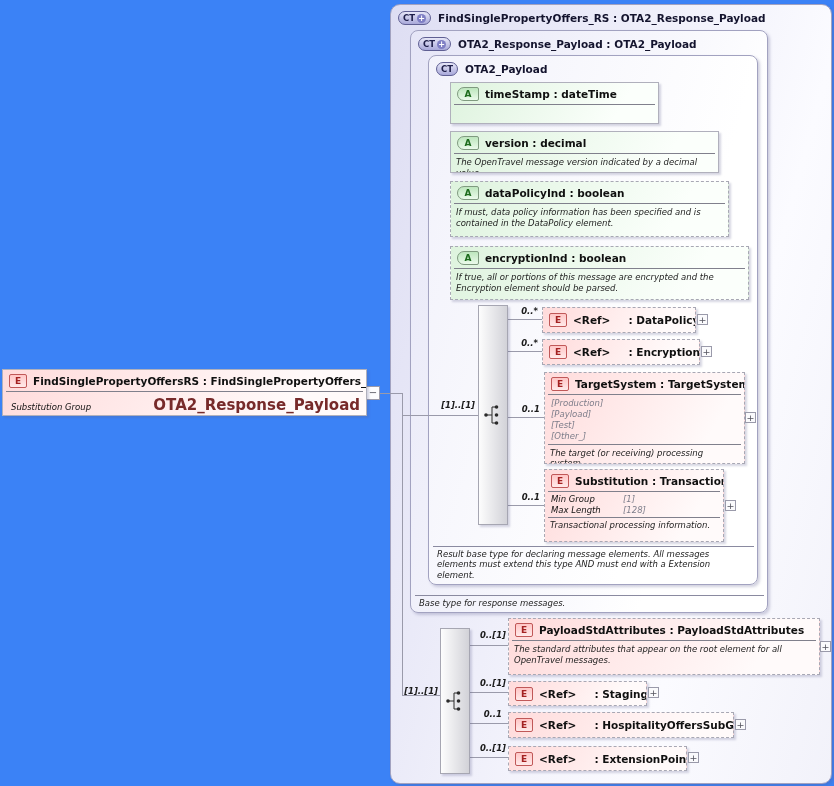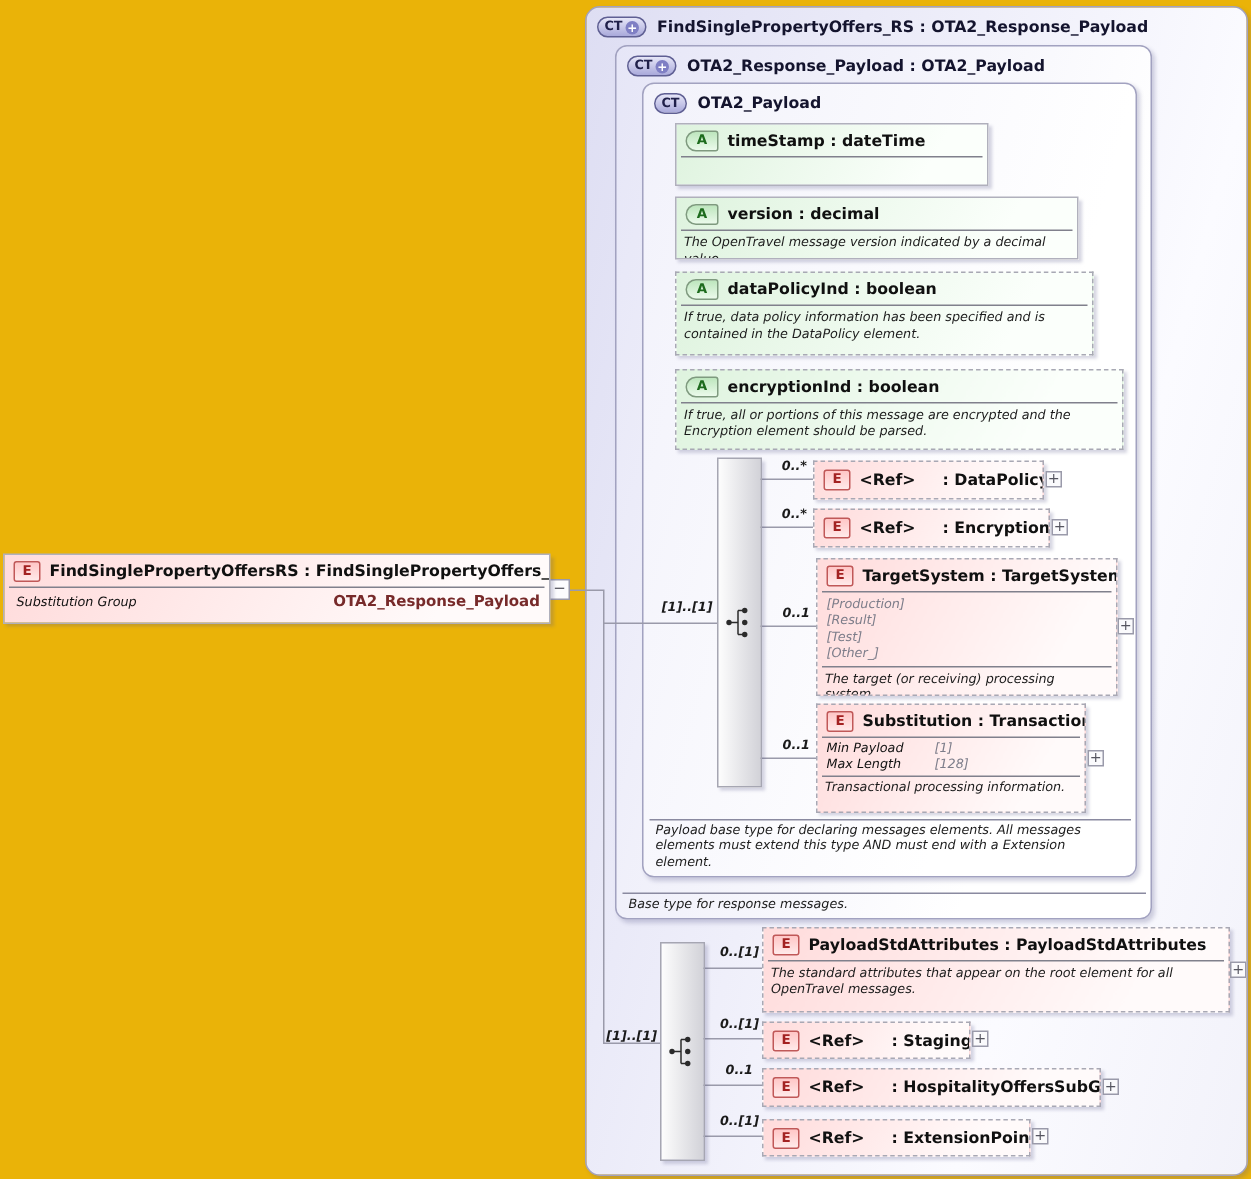--- a/index.html
+++ b/index.html
@@ -1,16 +1,16 @@
 <!DOCTYPE html>
 <html><head>
 <meta charset="utf-8">
 <style>
   html,body{margin:0;padding:0;background:#ffffff;}
-  #stage{position:relative;width:834px;height:786px;background:#eab308;overflow:hidden;
+  #stage{position:relative;width:834px;height:786px;background:#3b82f6;overflow:hidden;
          font-family:"DejaVu Sans",sans-serif;}
   .abs{position:absolute;}
   
   .ctbox{border:1px solid #a2a2c0;border-radius:10px;box-shadow:2px 2px 3px rgba(90,90,140,.28);}
   .ct-outer{background:linear-gradient(105deg,#dedef3,#fbfbff 70%,#f2f2fa);}
   .ct-mid{background:linear-gradient(105deg,#e6e6f7,#ffffff 75%);border-radius:8px;}
   .ct-inner{background:linear-gradient(105deg,#f2f2fb,#ffffff 70%);border-radius:8px;}
   .ct-title{display:flex;align-items:center;gap:7px;font-weight:bold;font-size:10.5px;
             color:#14142e;padding:6px 0 0 7px;}
   .bct{display:inline-flex;align-items:center;gap:2px;padding:1px 4px;border:1px solid #5f5f93;
@@ -29,21 +29,21 @@
        font-size:10.5px;color:#101010;white-space:nowrap;}
   .typ{margin-left:12px;}
   .sep{border-top:1px solid #80808c;margin:0 3px;}
   .desc{font-style:italic;font-size:8.5px;color:#1c1c1c;padding:3px 5px 2px 5px;line-height:1.25;}
   .facets{display:flex;font-size:8.5px;padding:3px 6px 2px 6px;line-height:1.28;}
   .facet-label{font-style:italic;color:#111;width:72px;flex:0 0 auto;}
   .facet-vals{color:#7d7d8a;}
   .facet-vals div{white-space:nowrap;font-style:italic;}
   .sub{display:flex;gap:16px;padding:4px 6px 2px 8px;font-size:8.5px;align-items:baseline;justify-content:space-between;}
   .sub-label{font-style:italic;color:#111;}
-  .sub-value{font-weight:bold;color:#772a2a;font-size:10px;}
+  .sub-value{font-weight:bold;color:#772a2a;font-size:15px;}
   
   .be{flex:0 0 auto;width:16px;height:12px;border:1px solid #c05858;border-radius:2px;
       background:linear-gradient(180deg,#ffc6c6,#ffeaea);color:#a32222;font-size:9px;
       font-weight:bold;line-height:12px;text-align:center;}
   .ba{flex:0 0 auto;width:20px;height:12px;border:1px solid #7f9a7f;border-radius:7px 2px 2px 7px;
       background:linear-gradient(180deg,#bde6bd,#ebfaeb);color:#1d6b1d;font-size:9px;
       font-weight:bold;line-height:12px;text-align:center;}
   
   .hline{height:1px;background:#9a9aaa;}
   .vline{width:1px;background:#9a9aaa;}
@@ -83,21 +83,21 @@
     <div class="ctfoot">Base type for response messages.</div>
   </div>
 
   <div class="abs ctbox ct-inner" style="left:428px;top:55px;width:328px;height:528px;">
     <div class="ct-title">
       <span class="bct">
         <span>CT</span>
       </span>
       <span>OTA2_Payload</span>
     </div>
-    <div class="ctfoot">Payload base type for declaring messages elements. All messages elements must extend this type AND must end with a Extension element.</div>
+    <div class="ctfoot">Result base type for declaring message elements. All messages elements must extend this type AND must end with a Extension element.</div>
   </div>
 
   <div class="abs hline" style="left:366px;top:393px;width:36px;"></div>
   <div class="abs vline" style="left:402px;top:393px;height:303px;"></div>
   <div class="abs hline" style="left:402px;top:415px;width:76px;"></div>
   <div class="abs hline" style="left:402px;top:695px;width:38px;"></div>
   <div class="abs hline" style="left:506px;top:319px;width:36px;"></div>
   <div class="abs hline" style="left:506px;top:351px;width:36px;"></div>
   <div class="abs hline" style="left:506px;top:417px;width:38px;"></div>
   <div class="abs hline" style="left:506px;top:505px;width:38px;"></div>
@@ -136,21 +136,21 @@
     <div class="sep"></div>
     <div class="desc">The OpenTravel message version indicated by a decimal value.</div>
   </div>
 
   <div class="abs node green dashed" style="left:450px;top:181px;width:277px;height:54px;">
     <div class="hdr">
         <span class="ba">A</span>
       <span>dataPolicyInd : boolean</span>
       </div>
     <div class="sep"></div>
-    <div class="desc">If true, data policy information has been specified and is contained in the DataPolicy element.</div>
+    <div class="desc">If must, data policy information has been specified and is contained in the DataPolicy element.</div>
   </div>
 
   <div class="abs node green dashed" style="left:450px;top:246px;width:297px;height:52px;">
     <div class="hdr">
         <span class="ba">A</span>
       <span>encryptionInd : boolean</span>
       </div>
     <div class="sep"></div>
     <div class="desc">If true, all or portions of this message are encrypted and the Encryption element should be parsed.</div>
   </div>
@@ -192,40 +192,40 @@
   <div class="abs card" style="left:510px;top:404px;width:30px;">0..1</div>
   <div class="abs node pink dashed" style="left:544px;top:372px;width:199px;height:90px;">
     <div class="hdr">
       <span class="be">E</span>
       <span>TargetSystem : TargetSystem</span>
     </div>
     <div class="sep"></div>
     <div class="facets">
       <span class="facet-vals">
         <div>[Production]</div>
-        <div>[Result]</div>
+        <div>[Payload]</div>
         <div>[Test]</div>
         <div>[Other_]</div>
       </span>
     </div>
     <div class="sep"></div>
     <div class="desc">The target (or receiving) processing system.</div>
   </div>
   <div class="abs plusbox" style="left:745px;top:412px;">+</div>
 
   <div class="abs card" style="left:510px;top:492px;width:30px;">0..1</div>
   <div class="abs node pink dashed" style="left:544px;top:469px;width:178px;height:71px;">
     <div class="hdr">
       <span class="be">E</span>
       <span>Substitution : Transaction</span>
     </div>
     <div class="sep"></div>
     <div class="facets" style="padding-top:2px;padding-bottom:1px;">
       <span class="facet-label">
-        <div>Min Payload</div>
+        <div>Min Group</div>
         <div>Max Length</div>
       </span>
       <span class="facet-vals">
         <div>[1]</div>
         <div>[128]</div>
       </span>
     </div>
     <div class="sep"></div>
     <div class="desc" style="padding-top:2px;">Transactional processing information.</div>
   </div>

